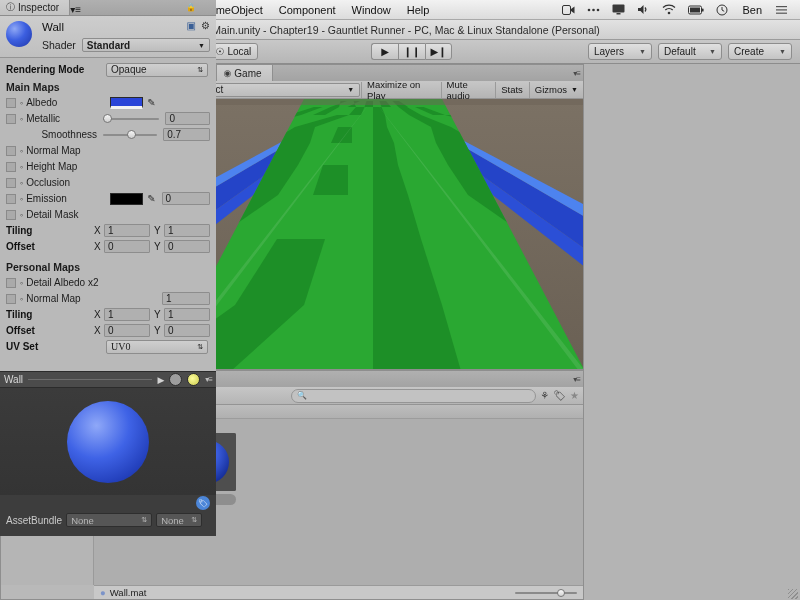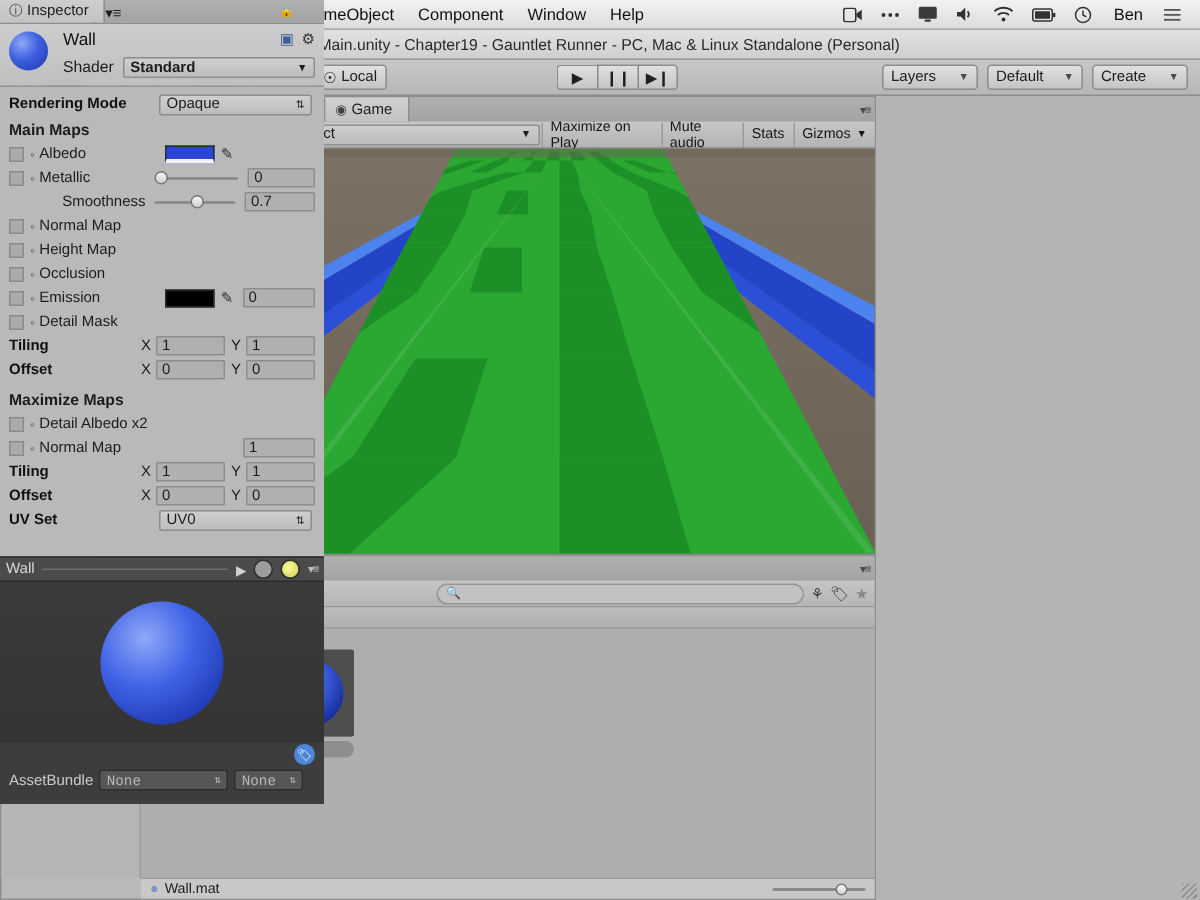--- a/index.html
+++ b/index.html
@@ -216,21 +216,21 @@
   .prevstage { position:relative; height:107px; background:linear-gradient(#3b3b3b,#343434); overflow:hidden; }
   .prevball { position:absolute; left:50%; top:50%; transform:translate(-50%,-50%);
               width:82px; height:82px; border-radius:50%;
               background:radial-gradient(circle at 36% 30%, #8fa8f8 0%, #3f63e6 42%, #2340bc 75%, #152a84 100%); }
   .tagchip { position:absolute; right:6px; bottom:26px; width:14px; height:14px; border-radius:50%;
              background:#4c86d8; display:flex; align-items:center; justify-content:center; font-size:8px; color:#fff; }
   .bundlerow { position:absolute; left:0; right:0; bottom:8px; height:16px; display:flex; align-items:center;
                padding:0 6px; gap:4px; }
   .bundlerow .blab { font-size:10px; color:#cacaca; }
   .darkdd { height:14px; background:#565656; border:1px solid #2e2e2e; border-radius:2px;
-            display:flex; align-items:center; padding:0 4px; font-size:9.5px; color:#b6b6b6;font-family:Liberation Mono, monospace; }
+            display:flex; align-items:center; padding:0 4px; font-size:9.5px; color:#b6b6b6; }
   .darkdd .arr { margin-left:auto; font-size:7px; }
   .grip { position:absolute; right:2px; bottom:1px; width:10px; height:10px;
           background:repeating-linear-gradient(135deg,#8e8e8e 0 1px,transparent 1px 3px); }
 </style>
 </head>
 <body>
 
 <div id="app">
 
   <div class="macbar">
@@ -819,21 +819,21 @@
         <span class="xy">
           <span class="ax">X</span>
           <span class="numfield" style="width:46px;">0</span>
         </span>
         <span class="xy" style="margin-left:4px;">
           <span class="ax">Y</span>
           <span class="numfield" style="width:46px;">0</span>
         </span>
       </div>
 
-      <div class="sec" style="margin-top:4px;">Maximize Maps</div>
+      <div class="sec" style="margin-top:4px;">Personal Maps</div>
 
       <div class="row">
         <span class="chk"></span>
         <span class="dot">◦</span>
         <span class="maplabel">Detail Albedo x2</span>
       </div>
       <div class="row">
         <span class="chk"></span>
         <span class="dot">◦</span>
         <span class="maplabel" style="flex:1;">Normal Map</span>
@@ -858,21 +858,21 @@
           <span class="numfield" style="width:46px;">0</span>
         </span>
         <span class="xy" style="margin-left:4px;">
           <span class="ax">Y</span>
           <span class="numfield" style="width:46px;">0</span>
         </span>
       </div>
 
       <div class="row">
         <span class="label" style="width:100px;">UV Set</span>
-        <div class="dropdown" style="width:102px;">
+        <div class="dropdown" style="width:102px;font-family:Liberation Serif, serif;">
           <span>UV0</span>
           <span class="arr">⇅</span>
         </div>
       </div>
     </div>
 
     <div class="preview">
       <div class="prevbar">
         <span class="pname">Wall</span>
         <span class="pline"></span>

